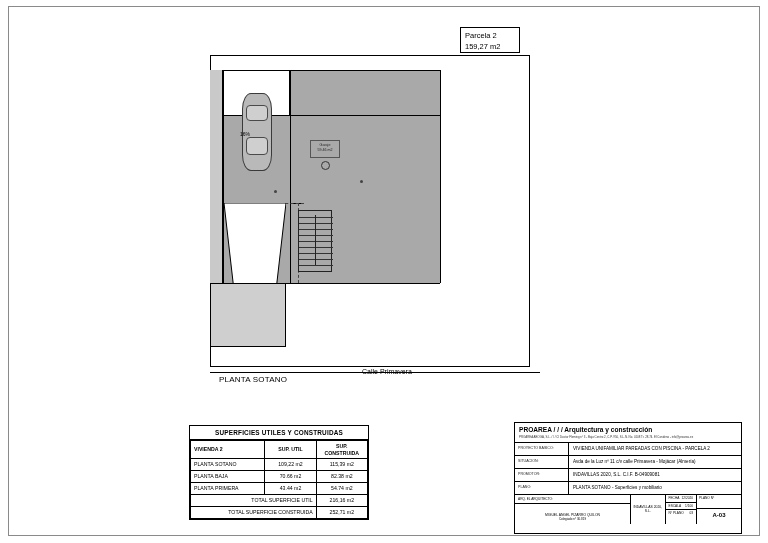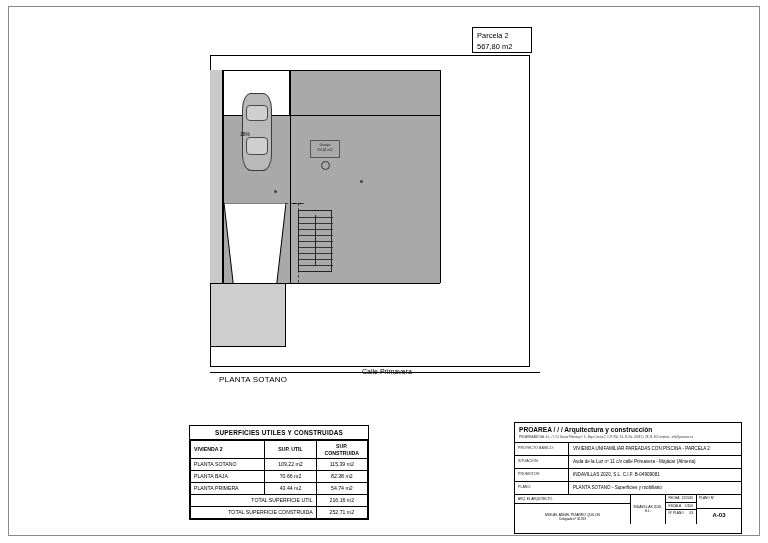--- a/index.html
+++ b/index.html
@@ -25,21 +25,21 @@
     position: absolute;
     left: 8px; top: 6px;
     width: 752px; height: 530px;
     border: 1px solid #8a8a8a;
     box-sizing: border-box;
   }
 
   
   .parcel-box {
     position: absolute;
-    left: 472px; top: 27px;
+    left: 460px; top: 27px;
     width: 60px; height: 26px;
     border: 1px solid #000;
     box-sizing: border-box;
     background: #fff;
     padding: 2px 4px;
     font-size: 7.5px;
     line-height: 11px;
     color: #000;
   }
 
@@ -381,21 +381,21 @@
   }
 </style>
 </head>
 <body>
 
 <div id="sheet">
   <div class="sheet-border"></div>
 
   <div class="parcel-box">
     <div>Parcela 2</div>
-    <div>567,80 m2</div>
+    <div>159,27 m2</div>
   </div>
 
   <div id="plan">
     <div class="plot-outline"></div>
     <div class="mass-main"></div>
     <div class="mass-upper"></div>
     <div class="notch-white"></div>
     <div class="garage-strip"></div>
 
     <div class="wall" style="left:90px; top:60px; width:150px; height:1px;"></div>

